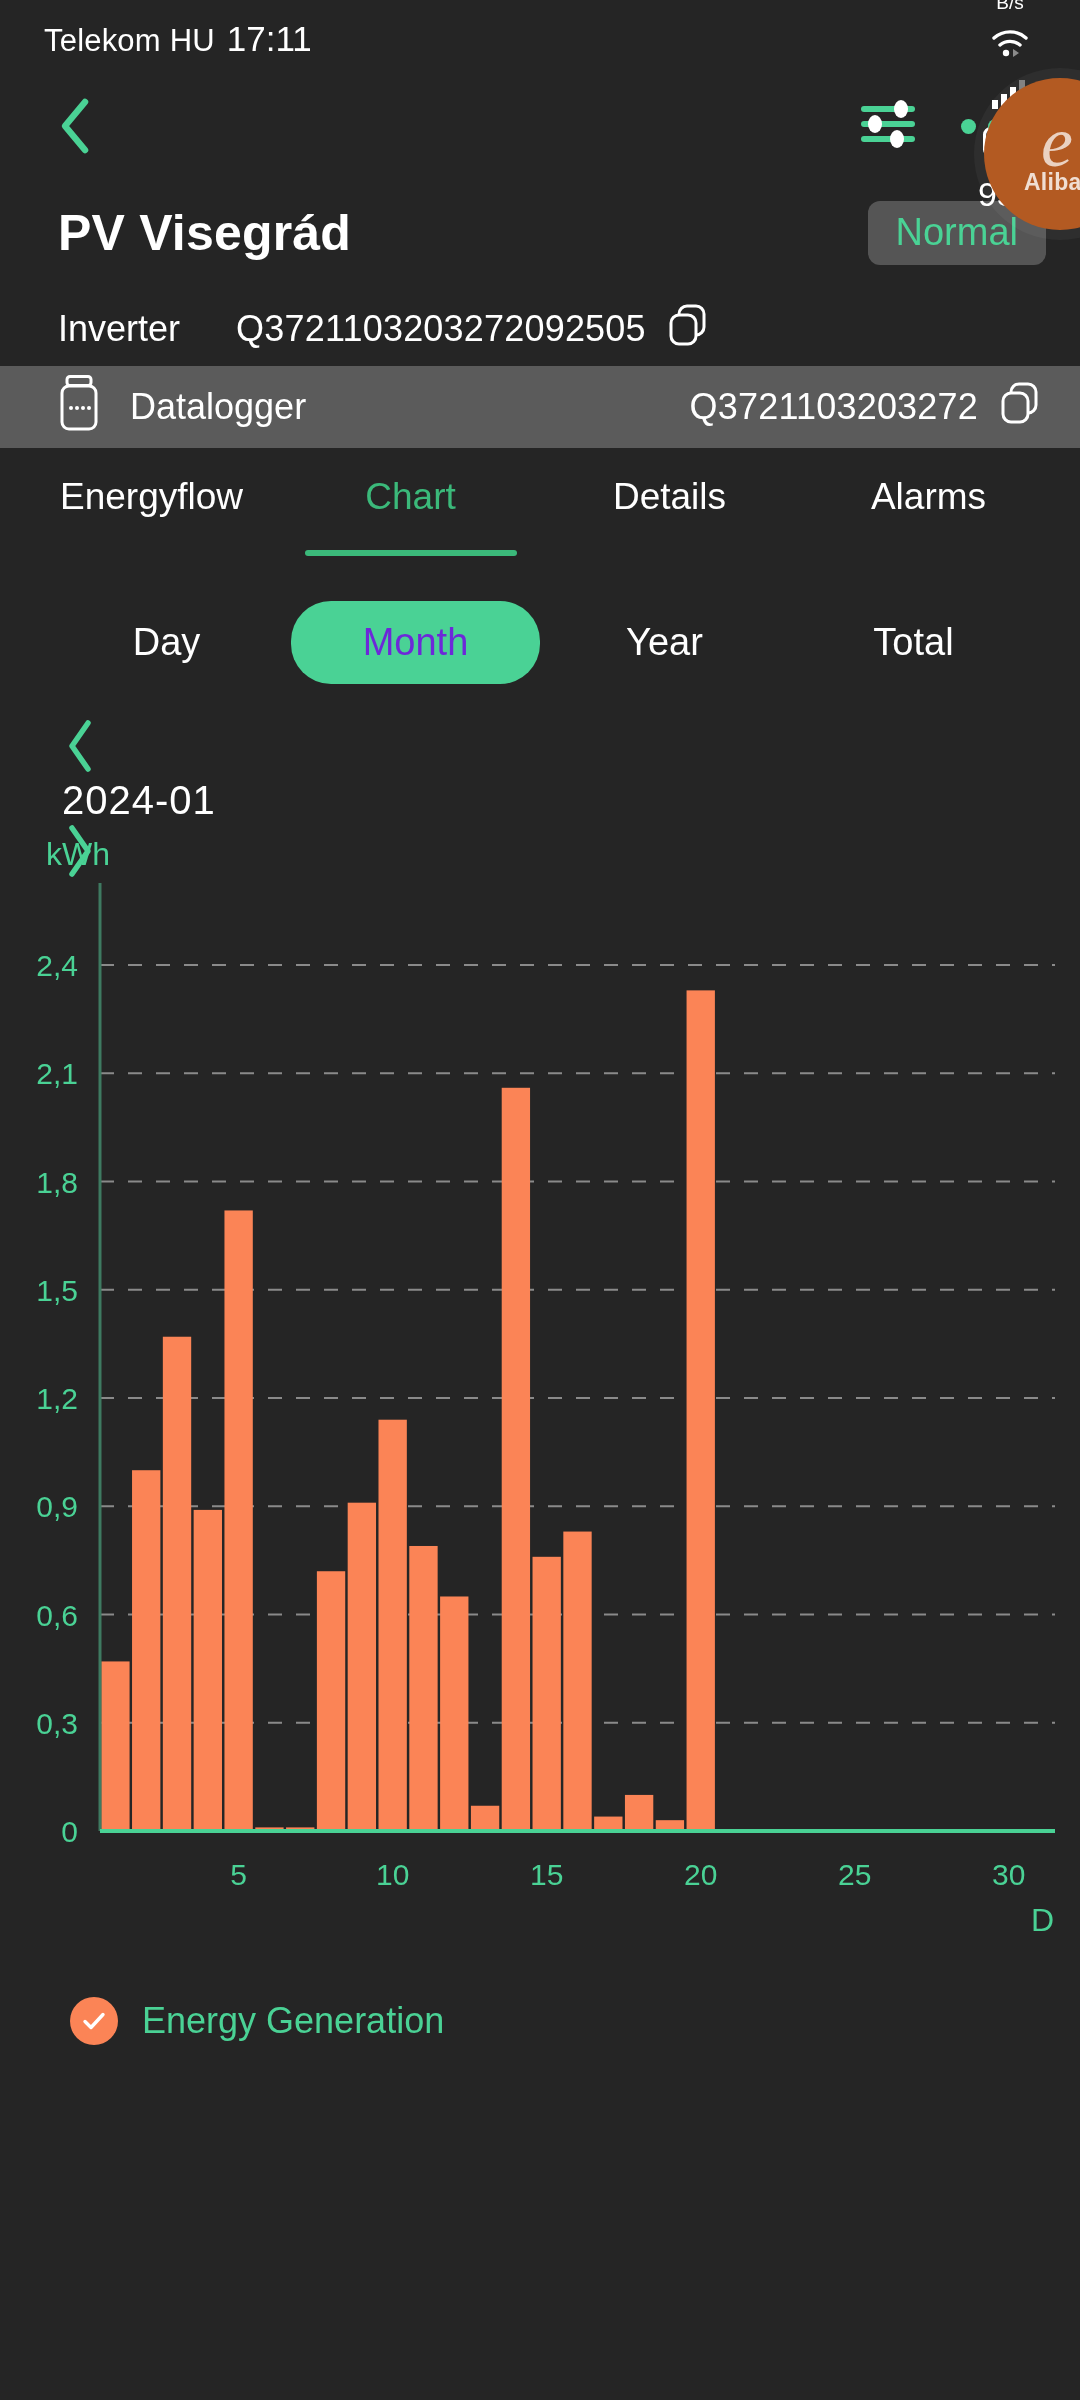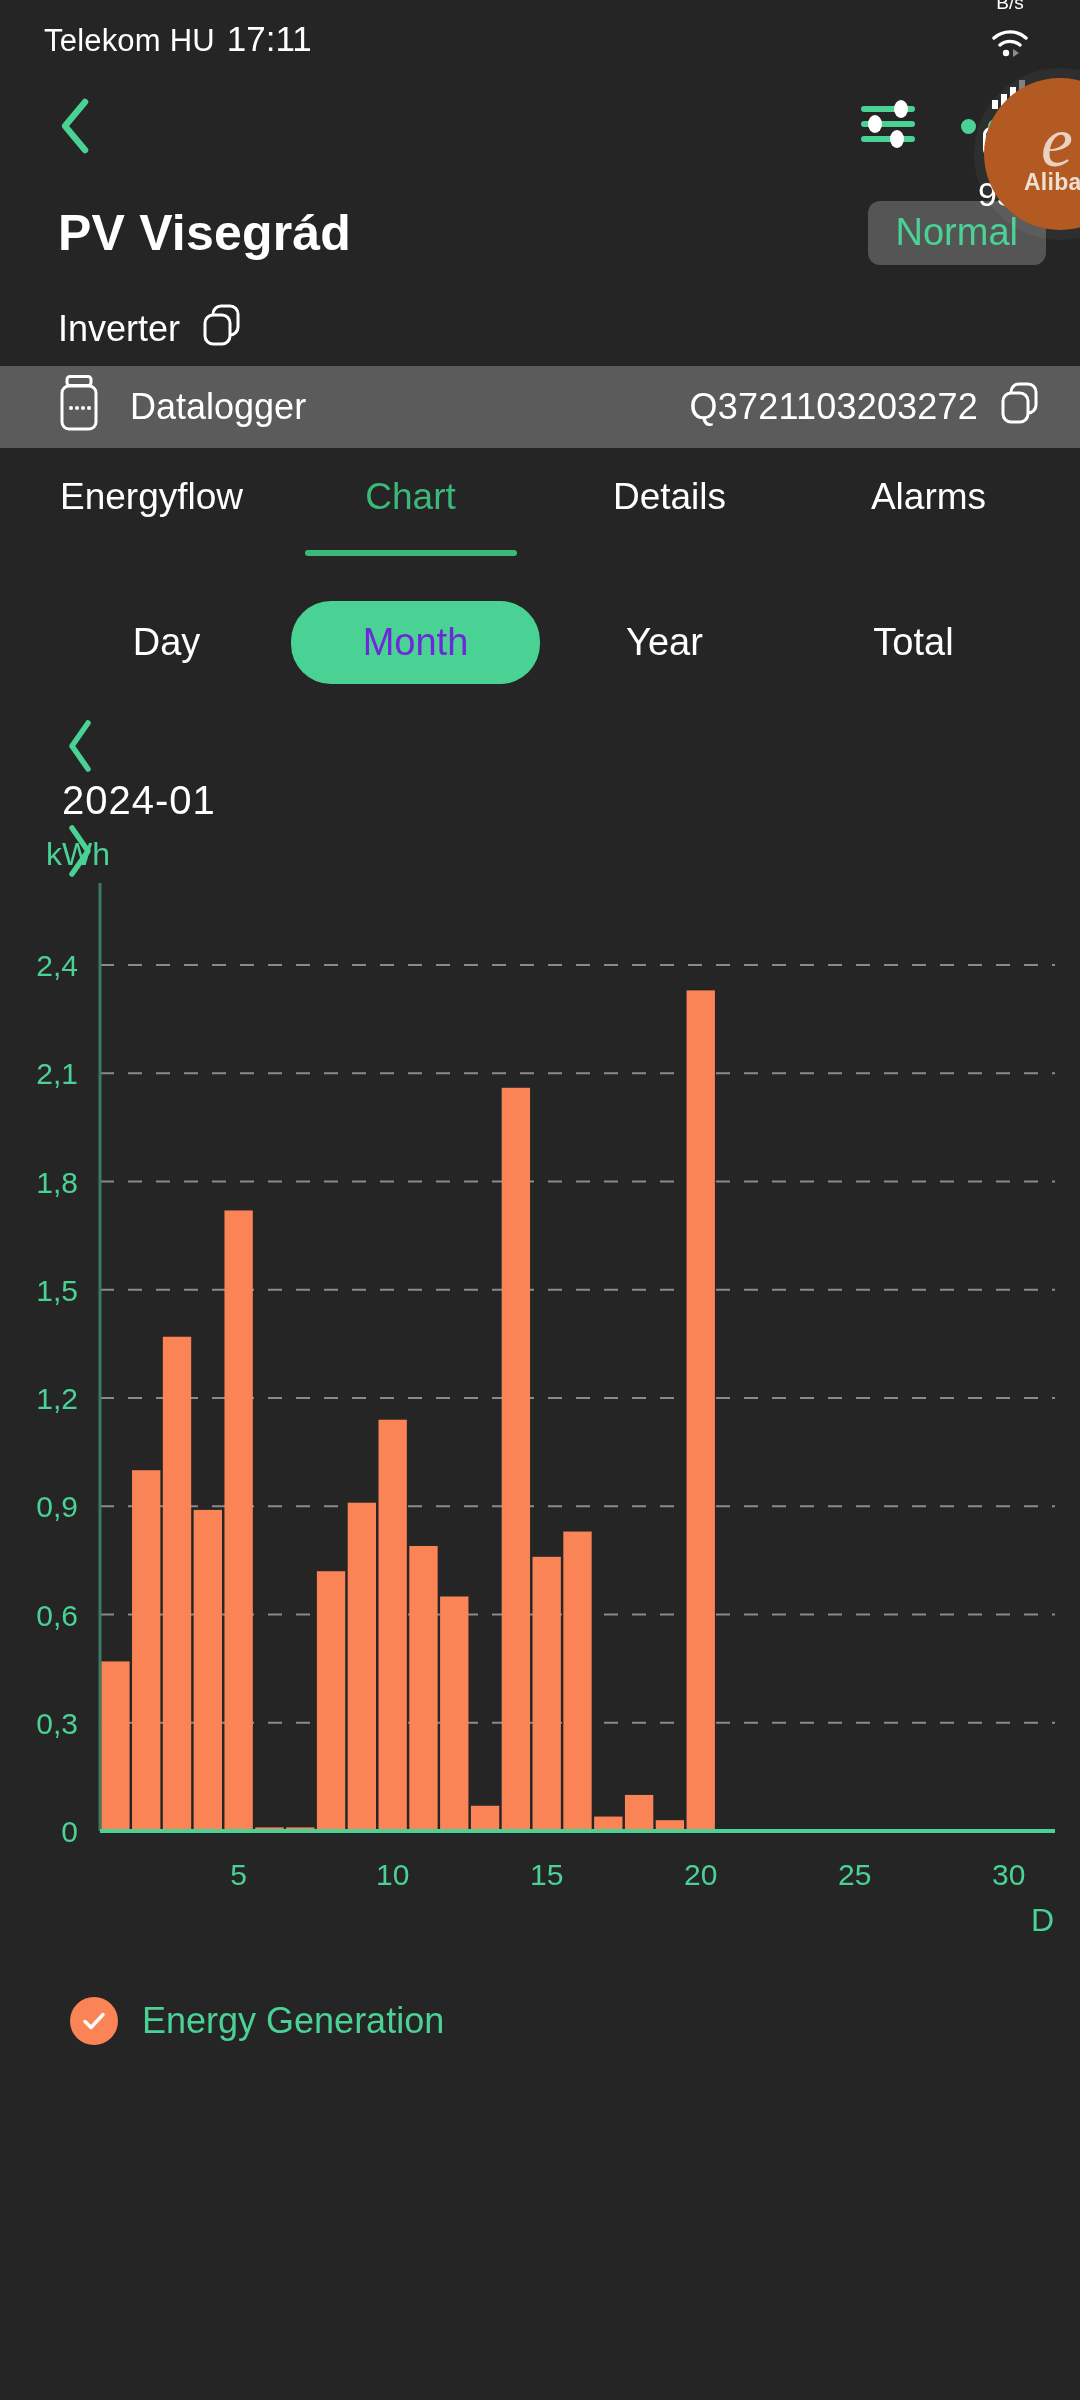--- a/index.html
+++ b/index.html
@@ -217,20 +217,21 @@
   <span class="ali-name">Alibab</span>
 </div>
 
 <div class="titlerow">
   <span class="page-title">PV Visegrád</span>
   <span class="status-badge">Normal</span>
 </div>
 
 <div class="devrow inverter">
   <span class="dev-label">Inverter</span>
+  <span class="dev-value">Q3721103203272092505</span>
   <span class="copy-ico">
     <svg width="40" height="42" viewBox="0 0 40 42">
       <rect x="11" y="2" width="25" height="29" rx="8" fill="none" stroke="#fff" stroke-width="3"></rect>
       <rect x="3" y="11" width="25" height="29" rx="8" fill="#252525" stroke="#fff" stroke-width="3"></rect>
     </svg>
   </span>
   <span class="spacer"></span>
 </div>
 
 <div class="devrow datalogger">

